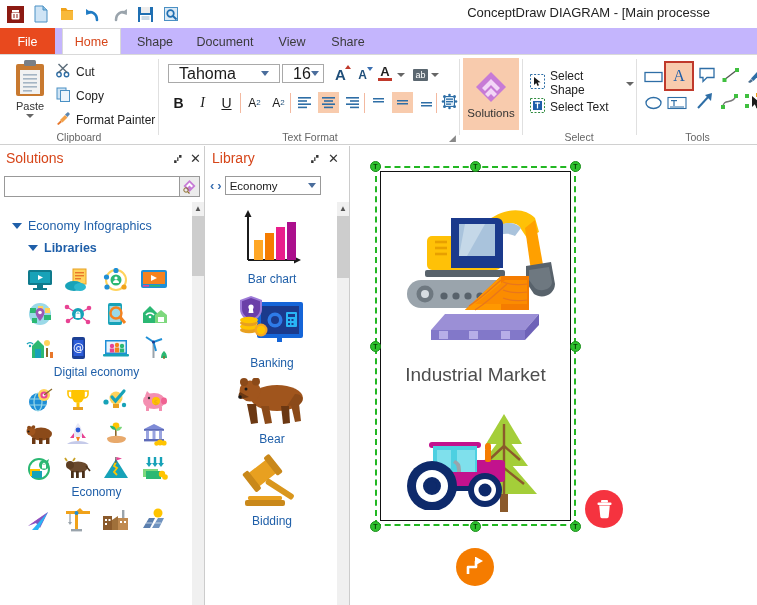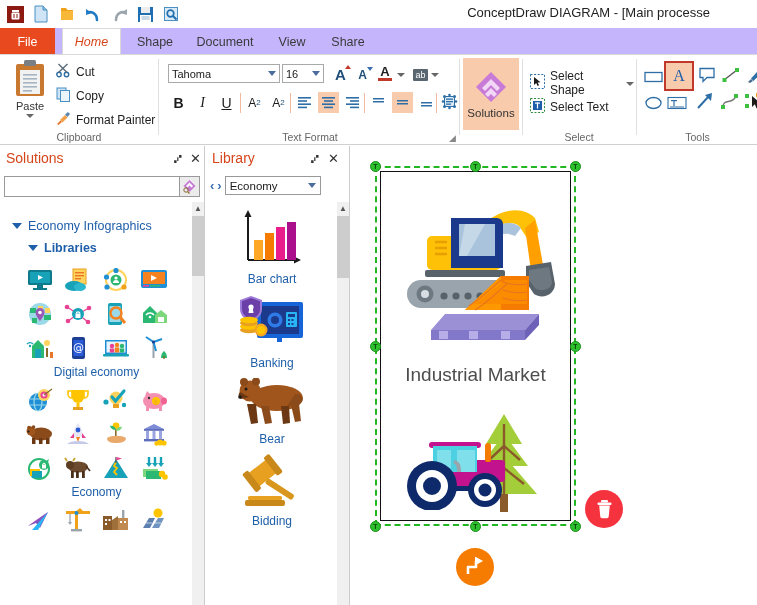--- a/index.html
+++ b/index.html
@@ -33,21 +33,21 @@
     position:absolute; left:0; top:0; width:55px; height:27px;
     background:#E8491E; color:#fff; font-size:12.5px;
     display:flex; align-items:center; justify-content:center;
     cursor:pointer;
   }
   .tab {
     position:absolute; top:0; height:27px; display:flex; align-items:center;
     justify-content:center; font-size:12.5px; color:#3a3a3a; cursor:pointer;
     padding:0 10px;
   }
-  .tab.active { color:#D64519; border:1px solid #d9d9d9; border-bottom:1px solid #fff; background:#fff; height:28px;font-style:italic; }
+  .tab.active { color:#D64519; border:1px solid #d9d9d9; border-bottom:1px solid #fff; background:#fff; height:28px; }
   .tabbar-line { position:absolute; left:0; top:54px; width:757px; height:1px; background:#d9d9d9; }
 
   
   .ribbon { position:absolute; left:0; top:55px; width:757px; height:90px; background:#fff;
             border-bottom:1px solid #d0d0d0; }
   .rgroup { position:absolute; top:0; height:90px; }
   .rgroup-label {
     position:absolute; bottom:2px; width:100%; text-align:center;
     font-size:10.5px; color:#666;
   }
@@ -57,21 +57,21 @@
   .paste-btn { position:absolute; left:8px; top:4px; width:44px; height:72px;
                display:flex; flex-direction:column; align-items:center; cursor:pointer; }
   .paste-label { font-size:11px; color:#333; margin-top:1px; }
   .caret-dn { width:0;height:0;border-left:4px solid transparent;border-right:4px solid transparent;
               border-top:4px solid #666; margin-top:2px; }
   .clip-item { position:absolute; left:56px; display:flex; align-items:center; gap:5px;
                font-size:12px; color:#222; cursor:pointer; }
 
   
   .fontbox { position:absolute; border:1px solid #a9a9a9; background:#fff; height:19px;
-             display:flex; align-items:center; padding:0 3px; font-size:11px; cursor:pointer; }
+             display:flex; align-items:center; padding:0 10px; font-size:16px; cursor:pointer; }
   .fb-caret { width:0;height:0;border-left:4px solid transparent;border-right:4px solid transparent;
               border-top:5px solid #4a6d9c; margin-left:auto; }
   .tbtn { position:absolute; width:21px; height:21px; display:flex; align-items:center;
           justify-content:center; font-size:13px; color:#1f4e79; cursor:pointer; }
   .tbtn.on { background:#F8CBAD; }
   .vsep { position:absolute; width:1px; background:#F3B9A0; }
   .dlg-launch { position:absolute; right:4px; bottom:2px; font-size:9px; color:#888; cursor:pointer; }
 
   
   .sol-btn { position:absolute; left:2px; top:3px; width:56px; height:72px; background:#F8CBAD;

